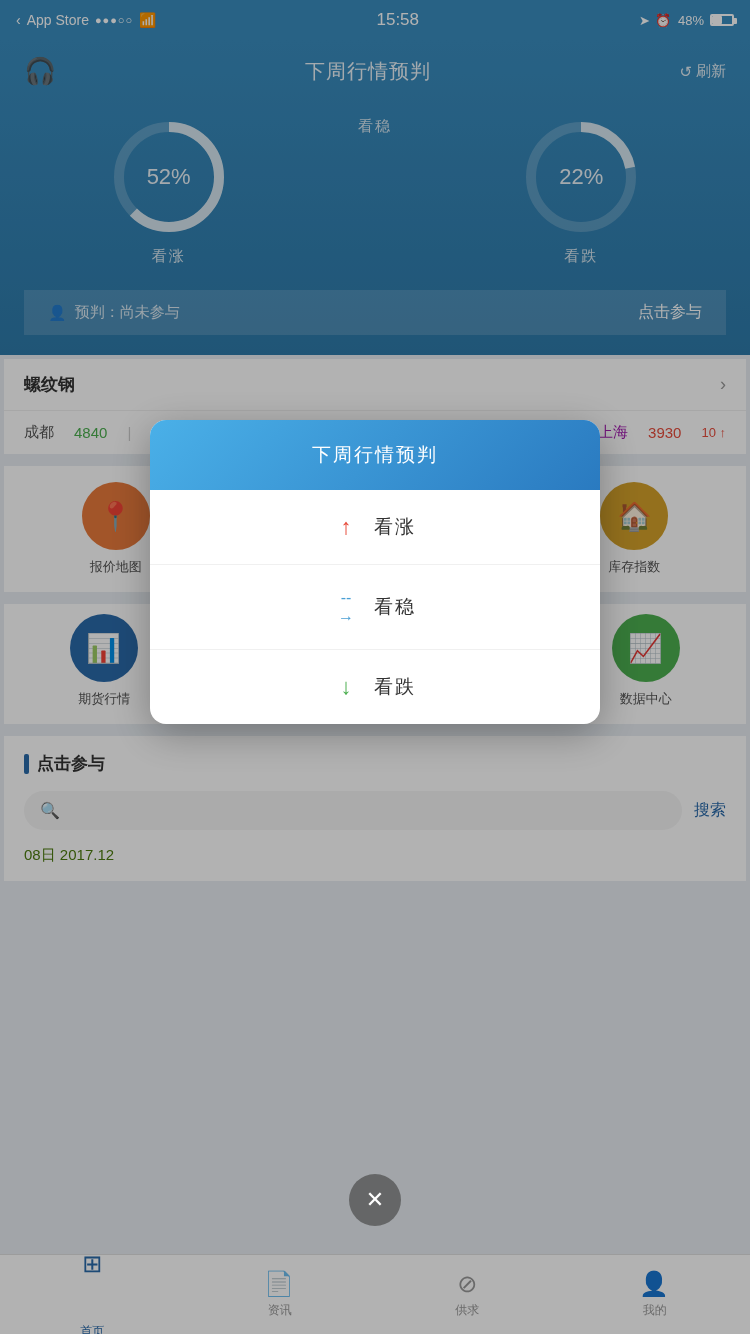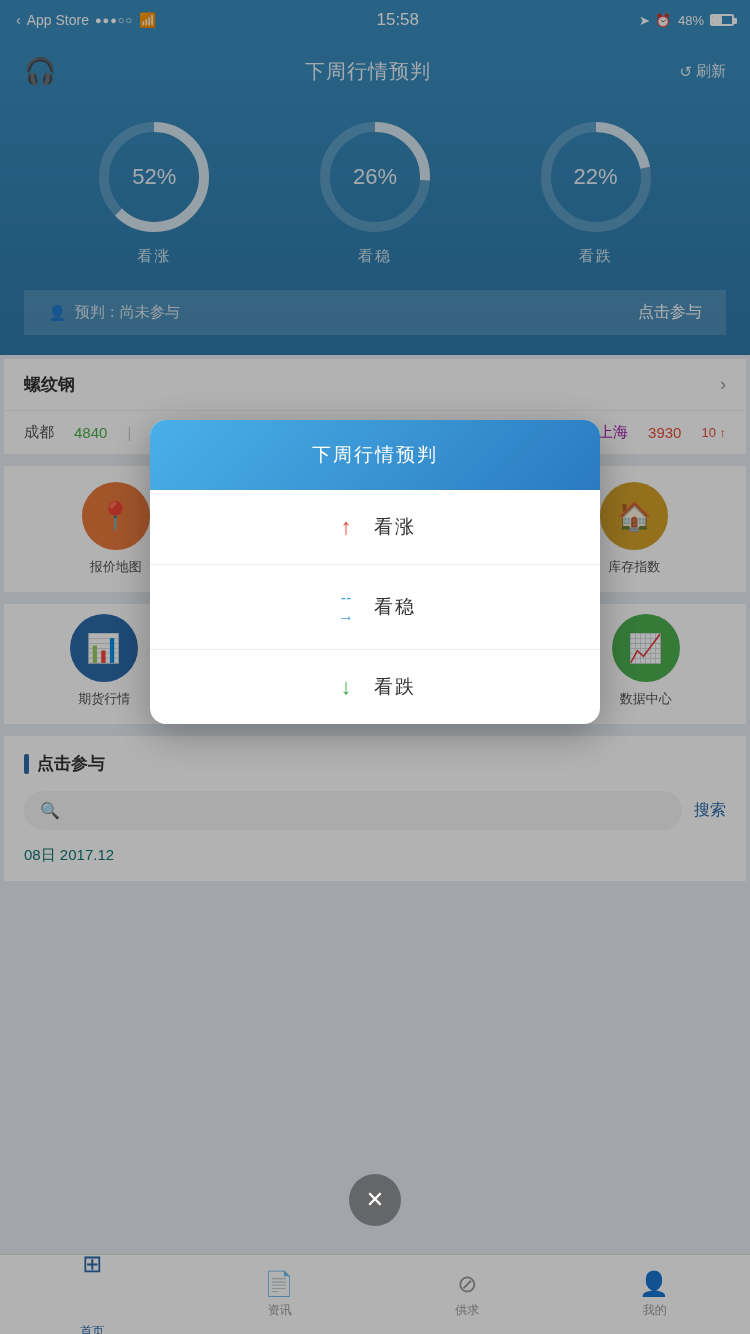--- a/index.html
+++ b/index.html
@@ -284,21 +284,21 @@
     }
     .search-btn {
       color: #2a6aaa;
       font-size: 16px;
       font-weight: 500;
     }
 
     
     .date-text {
       font-size: 15px;
-      color: #0f766e;
+      color: #4d7c0f;
     }
 
     
     .bottom-nav {
       position: fixed;
       bottom: 0;
       left: 0;
       width: 750px;
       height: 80px;
       background: white;
@@ -438,27 +438,20 @@
         <svg width="120" height="120" viewBox="0 0 120 120">
           <circle cx="60" cy="60" r="50" fill="none" stroke="rgba(255,255,255,0.2)" stroke-width="10"></circle>
           <circle cx="60" cy="60" r="50" fill="none" stroke="rgba(255,255,255,0.75)" stroke-width="10" stroke-dasharray="196.35 314.16" stroke-dashoffset="0"></circle>
         </svg>
         <span class="donut-label">52%</span>
       </div>
       <span class="chart-caption">看涨</span>
     </div>
 
     <div class="chart-item">
-      <div class="donut-container">
-        <svg width="120" height="120" viewBox="0 0 120 120">
-          <circle cx="60" cy="60" r="50" fill="none" stroke="rgba(255,255,255,0.2)" stroke-width="10"></circle>
-          <circle cx="60" cy="60" r="50" fill="none" stroke="rgba(255,255,255,0.75)" stroke-width="10" stroke-dasharray="81.68 314.16" stroke-dashoffset="0"></circle>
-        </svg>
-        <span class="donut-label">26%</span>
-      </div>
       <span class="chart-caption">看稳</span>
     </div>
 
     <div class="chart-item">
       <div class="donut-container">
         <svg width="120" height="120" viewBox="0 0 120 120">
           <circle cx="60" cy="60" r="50" fill="none" stroke="rgba(255,255,255,0.2)" stroke-width="10"></circle>
           <circle cx="60" cy="60" r="50" fill="none" stroke="rgba(255,255,255,0.75)" stroke-width="10" stroke-dasharray="69.11 314.16" stroke-dashoffset="0"></circle>
         </svg>
         <span class="donut-label">22%</span>

